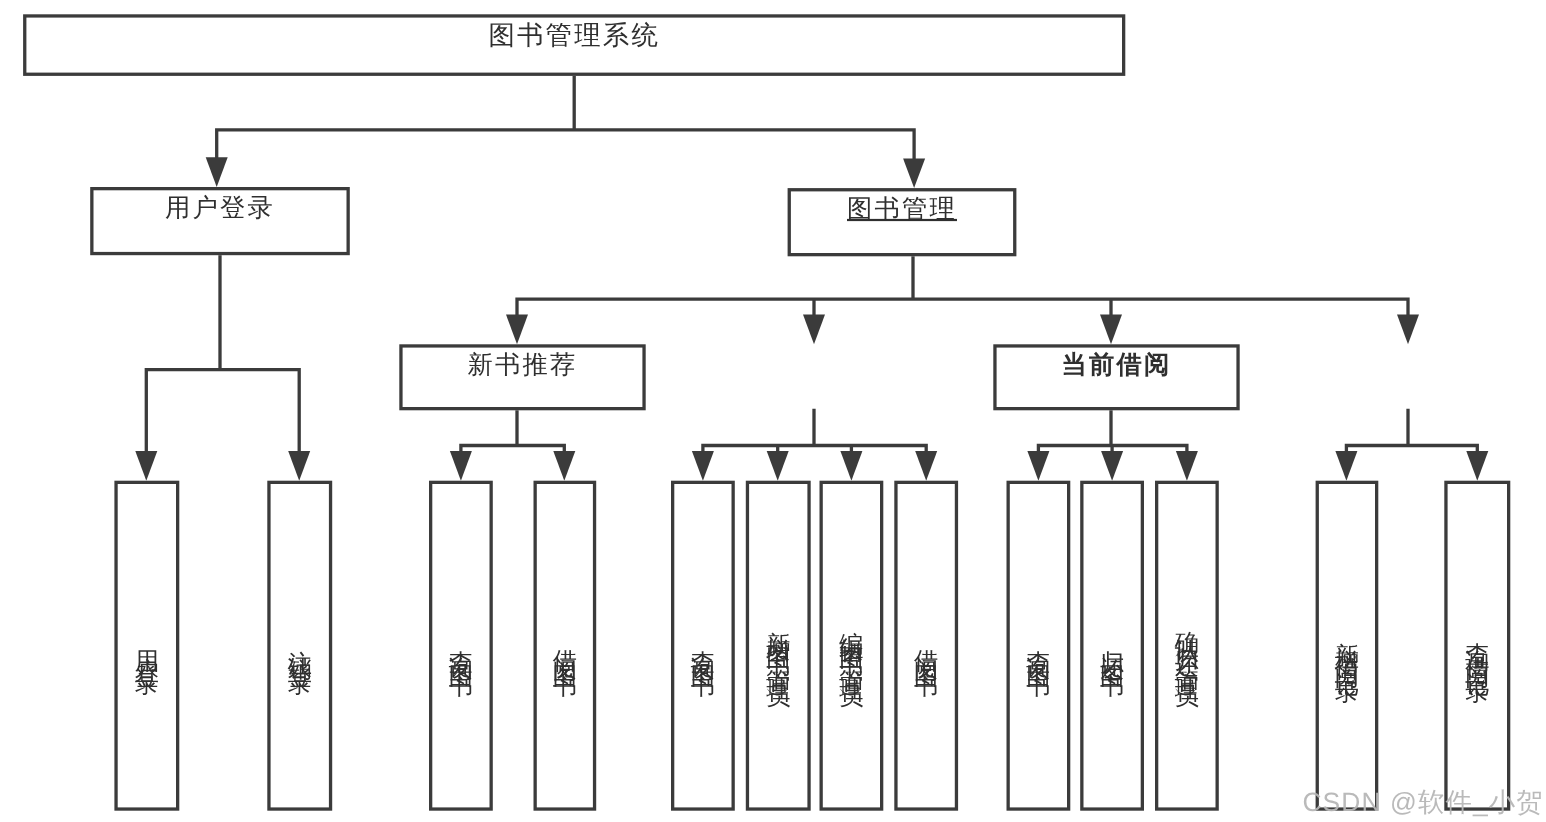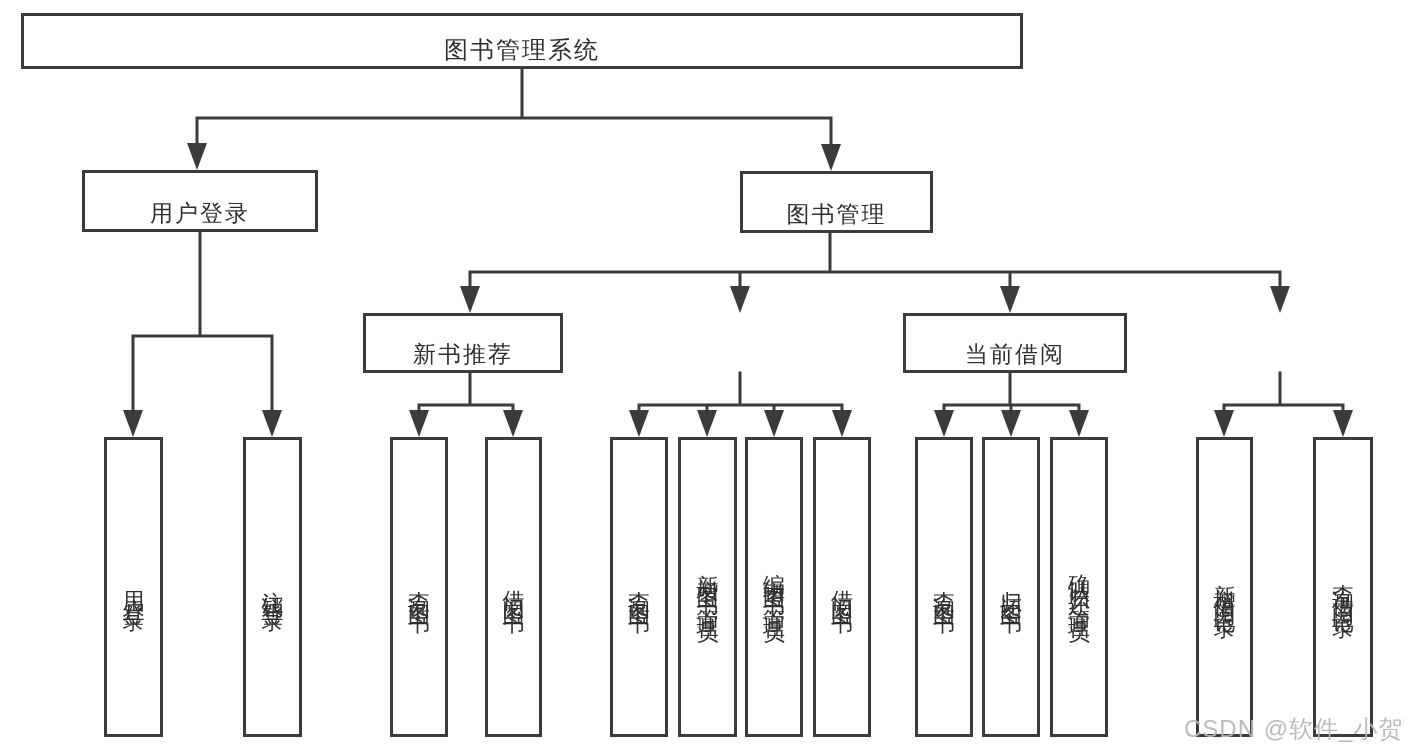--- a/index.html
+++ b/index.html
@@ -17,21 +17,21 @@
     font-family:"Liberation Sans","DejaVu Sans",sans-serif;
     overflow:hidden;
   }
   svg.connectors{position:absolute;left:0;top:0;width:1405px;height:747px;}
   svg.connectors path{stroke:var(--line);stroke-width:3;fill:none;stroke-linecap:square;}
   svg.connectors polygon{fill:var(--line);stroke:none;}
   .hbox{
     position:absolute;
     background:#fff;
     border:3px solid var(--line);
-    display:flex;align-items:flex-end;justify-content:center;
+    display:flex;align-items:flex-start;justify-content:center;
     font-size:23px;color:var(--text);letter-spacing:2px;
     z-index:2;
   }
   .hbox.root{font-size:24px;}
   .vbox{
     position:absolute;top:437px;height:300px;
     background:#fff;
     border:3px solid var(--line);
     display:flex;align-items:center;justify-content:center;
     z-index:2;
@@ -85,28 +85,28 @@
     <polygon points="1333,410 1353,410 1343,437"></polygon>
   </svg>
 
   <div class="hbox root" style="left:21px;top:13px;width:1002px;height:56px;">
     <span>图书管理系统</span>
   </div>
 
   <div class="hbox" style="left:82px;top:170px;width:236px;height:62px;">
     <span>用户登录</span>
   </div>
-  <div class="hbox" style="left:740px;top:171px;width:193px;height:62px;">
+  <div class="hbox" style="left:716px;top:171px;width:208px;height:62px;text-decoration:underline;">
     <span>图书管理</span>
   </div>
 
-  <div class="hbox" style="left:363px;top:313px;width:200px;height:60px;">
+  <div class="hbox" style="left:363px;top:313px;width:224px;height:60px;">
     <span>新书推荐</span>
   </div>
-  <div class="hbox" style="left:903px;top:313px;width:224px;height:60px;">
+  <div class="hbox" style="left:903px;top:313px;width:224px;height:60px;font-weight:bold;">
     <span>当前借阅</span>
   </div>
 
   <div class="vbox" style="left:104px;width:59px;">
     <span class="vtext">用户登录</span>
   </div>
   <div class="vbox" style="left:243px;width:59px;">
     <span class="vtext">注销登录</span>
   </div>
 

